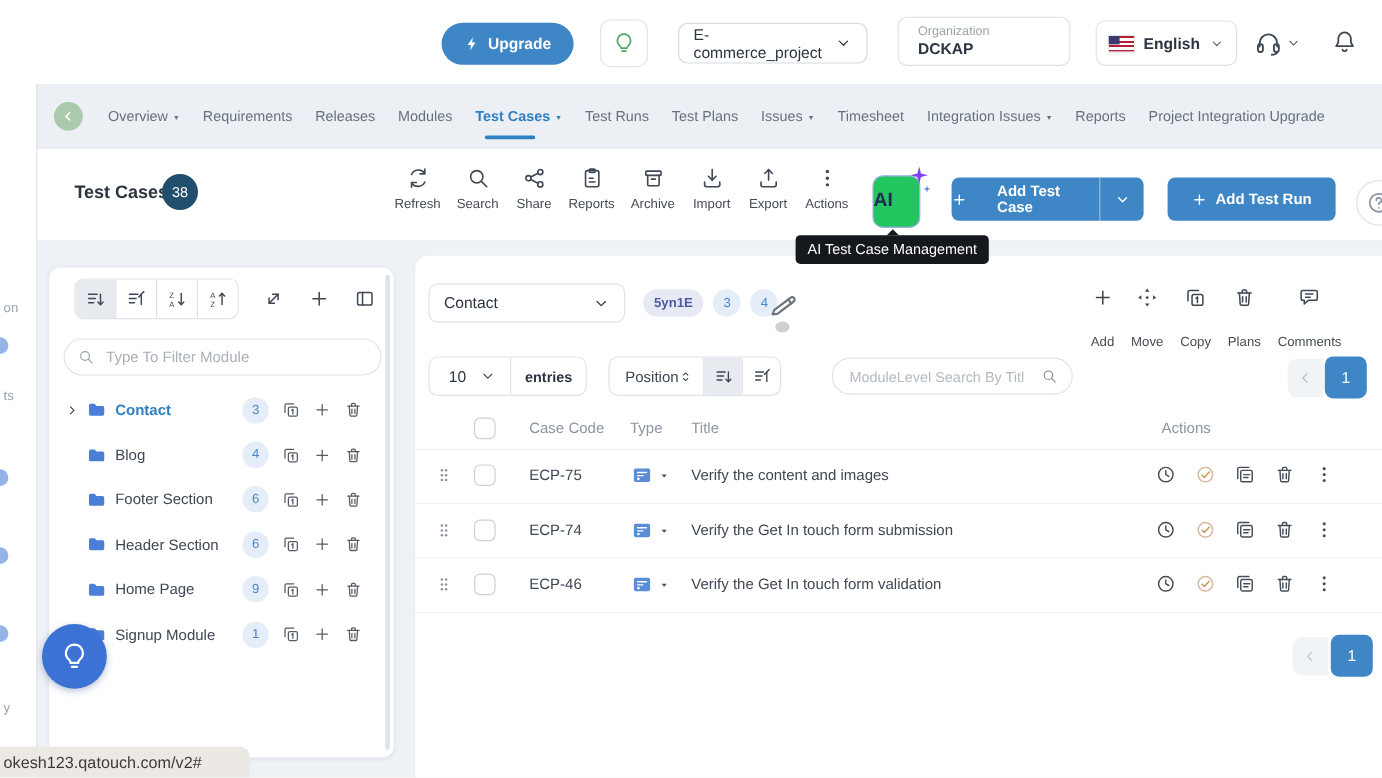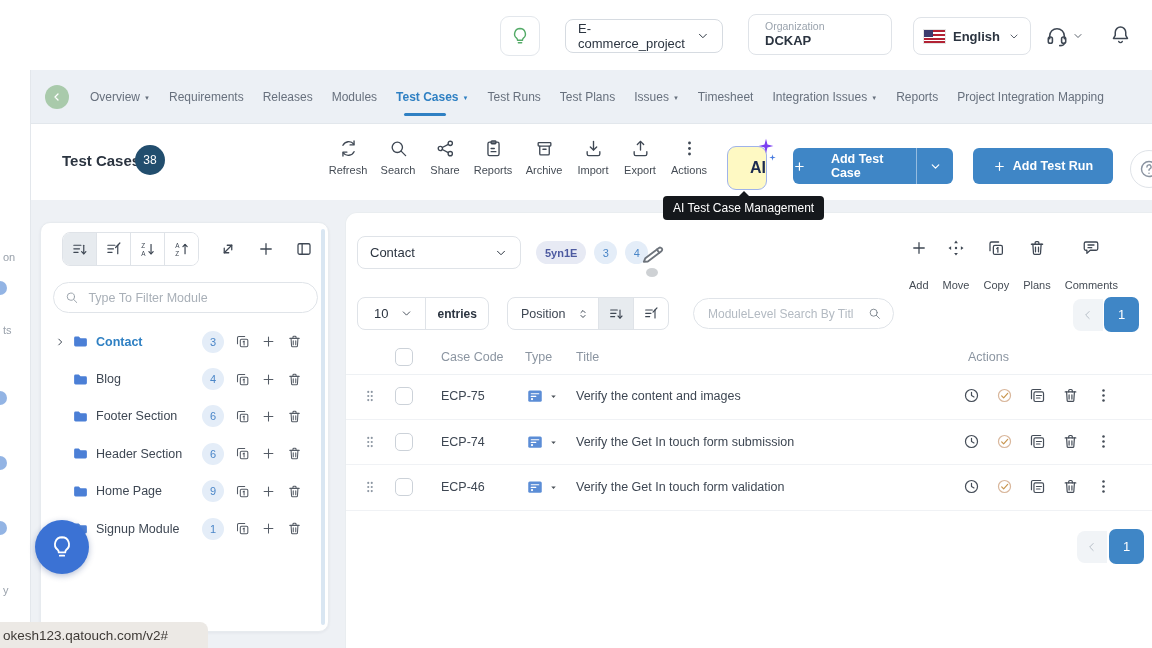--- a/index.html
+++ b/index.html
@@ -44,22 +44,22 @@
   
   .toolbar{position:absolute;left:30px;top:124px;right:0;height:76px;background:#fff;z-index:5}
   .tc-title{position:absolute;left:32px;top:28px;font-size:15px;font-weight:bold;color:#2b3440}
   .tc-count{position:absolute;left:105px;top:21px;width:30px;height:30px;border-radius:50%;background:#224e6e;color:#fff;font-size:12px;
     display:flex;align-items:center;justify-content:center}
   .tb-actions{position:absolute;left:295px;top:15px;display:flex;gap:5px}
   .tb-btn{display:flex;flex-direction:column;align-items:center;gap:6px;color:#3e4753}
   .tb-btn svg{width:19px;height:19px}
   .tb-btn .tb-lbl{font-size:11px;color:#454c55}
   .w46{width:46px}.w44{width:44px}.w40{width:40px}.w42{width:42px}
-  .ai-btn{position:absolute;left:697px;top:22px;width:40px;height:44px;border:1.5px solid #9fb3ea;border-radius:9px;background:#fef9c3;
-    display:flex;align-items:center;justify-content:flex-end;font-size:16px;font-weight:bold;color:#1c2b50;box-sizing:border-box}
+  .ai-btn{position:absolute;left:697px;top:22px;width:40px;height:44px;border:1.5px solid #9fb3ea;border-radius:9px;background:#22c55e;
+    display:flex;align-items:center;justify-content:flex-start;font-size:16px;font-weight:bold;color:#1c2b50;box-sizing:border-box}
   .ai-spark{position:absolute;right:-8px;top:-9px;color:#7b3ff2}
   .ai-spark2{position:absolute;right:-10px;top:7px;color:#4a7de0}
   .btn-blue{background:#3f86c6;color:#fff;border-radius:6px;font-size:12.5px;font-weight:bold;display:flex;align-items:center;justify-content:center}
   .btn-atc{position:absolute;left:763px;top:24px;width:160px;height:36px}
   .btn-atc .main{flex:1;display:flex;align-items:center;justify-content:center;gap:25px}
   .btn-atc .split{width:36px;height:100%;border-left:1px solid rgba(255,255,255,.45);display:flex;align-items:center;justify-content:center}
   .btn-atr{position:absolute;left:943px;top:24px;width:140px;height:36px;gap:7px}
   .help-circle{position:absolute;left:1100px;top:26px;width:36px;height:36px;border-radius:50%;border:1px solid #dfe3e8;background:#fff;
     color:#8a93a0;display:flex;align-items:center;justify-content:center}
 
@@ -109,21 +109,21 @@
   .cnt-badge{width:23px;height:23px;border-radius:50%;background:#e4edf8;color:#4a86c8;font-size:11px;display:flex;align-items:center;justify-content:center}
   .bulk-actions{position:absolute;left:563px;top:26px;display:flex;gap:14px}
   .blk-btn{display:flex;flex-direction:column;align-items:center;gap:22px;color:#3e4753;flex:none}
   .blk-btn svg{width:18px;height:18px}
   .blk-btn .tb-lbl{font-size:11px;color:#454c55;white-space:nowrap}
   .m-entries{position:absolute;left:11px;top:84px;width:132px;height:33px;border:1px solid #dfe3e8;border-radius:8px;display:flex;align-items:center;box-sizing:border-box;background:#fff}
   .m-entries .val{padding-left:16px;font-size:13px;color:#2b3440}
   .m-entries .chev{margin-left:12px;color:#3e4753}
   .m-entries .div{width:1px;height:100%;background:#dfe3e8;margin-left:12px}
   .m-entries .lbl{flex:1;text-align:center;font-size:12px;font-weight:bold;color:#2b3440}
-  .m-sort{position:absolute;left:161px;top:84px;width:162px;height:33px;border:1px solid #dfe3e8;border-radius:8px;display:flex;align-items:center;box-sizing:border-box;overflow:hidden;background:#fff}
+  .m-sort{position:absolute;left:161px;top:84px;width:144px;height:33px;border:1px solid #dfe3e8;border-radius:8px;display:flex;align-items:center;box-sizing:border-box;overflow:hidden;background:#fff}
   .m-sort .fld{padding-left:13px;font-size:12.5px;color:#3e4753;flex:1}
   .m-sort .ud{color:#3e4753;margin-right:8px}
   .m-sort .cell{width:34px;height:100%;border-left:1px solid #dfe3e8;display:flex;align-items:center;justify-content:center;color:#3e4753}
   .m-sort .cell.active{background:#e7ebef}
   .m-sort .cell svg{width:16px;height:16px}
   .m-search{position:absolute;left:347px;top:85px;width:201px;height:31px;border:1px solid #e0e4e9;border-radius:16px;
     display:flex;align-items:center;gap:6px;padding:0 12px;box-sizing:border-box;color:#7d858e;background:#fff}
   .m-search input{border:none;outline:none;background:transparent;font-size:12px;color:#3e4753;width:100%;font-family:inherit}
   .m-search input::placeholder{color:#b3bac2}
   .pg-prev{position:absolute;width:30px;height:32px;background:#f1f4f7;border-radius:8px 0 0 8px;color:#b6bdc6;display:flex;align-items:center;justify-content:center}
@@ -321,20 +321,26 @@
       <path fill="currentColor" stroke="none" d="M6 9h12l-6 7z"></path>
     </symbol>
   <symbol id="i-question" viewBox="0 0 24 24">
       <circle cx="12" cy="12" r="9"></circle>
       <path d="M9.5 9.5a2.5 2.5 0 1 1 3.5 2.3c-.8.4-1 1-1 1.7"></path>
       <circle cx="12" cy="17" r="0.9" fill="currentColor" stroke="none"></circle>
     </symbol>
 </svg>
 
 <header class="topbar">
+  <button class="upgrade-btn" style="border:none">
+    <svg class="ic" width="13" height="13">
+        <use href="#i-bolt"></use>
+      </svg>
+    <span>Upgrade</span>
+  </button>
   <button class="bulb-btn">
     <svg class="ic" width="20" height="20">
         <use href="#i-bulb"></use>
       </svg>
   </button>
   <div class="proj-select">
     <span>E-commerce_project</span>
     <svg class="ic" width="14" height="14">
         <use href="#i-chevd"></use>
       </svg>
@@ -411,21 +417,21 @@
       <span>Timesheet</span>
     </div>
   <div class="nav-item">
       <span>Integration Issues</span>
       <i class="caret"></i>
     </div>
   <div class="nav-item">
       <span>Reports</span>
     </div>
   <div class="nav-item">
-      <span>Project Integration Mapping</span>
+      <span>Project Integration Upgrade</span>
     </div>
 </nav>
 
 <section class="toolbar">
   <span class="tc-title">Test Cases</span>
   <span class="tc-count">38</span>
   <div class="tb-actions">
     <div class="tb-btn w46">
         <svg class="ic">
           <use href="#i-refresh"></use>

